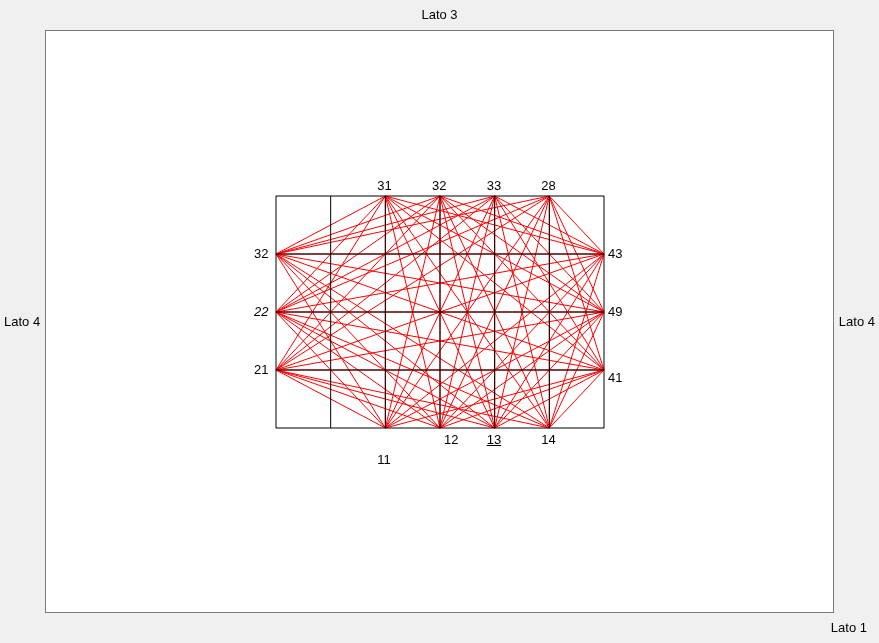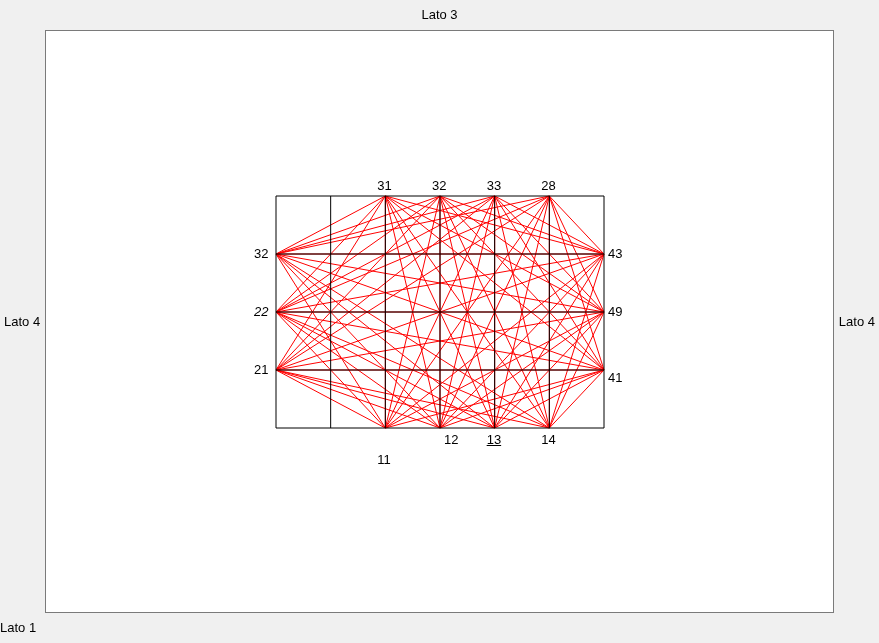--- a/index.html
+++ b/index.html
@@ -36,21 +36,21 @@
   .side-label.top {
     top: 7px;
     left: 0;
     width: 879px;
     text-align: center;
   }
   .side-label.bottom {
     top: 620px;
     left: 0;
     width: 867px;
-    text-align: left;
+    text-align: right;
   }
   .side-label.left {
     left: 4px;
     top: 314px;
   }
   .side-label.right {
     right: 4px;
     top: 314px;
   }
   .diagram {

